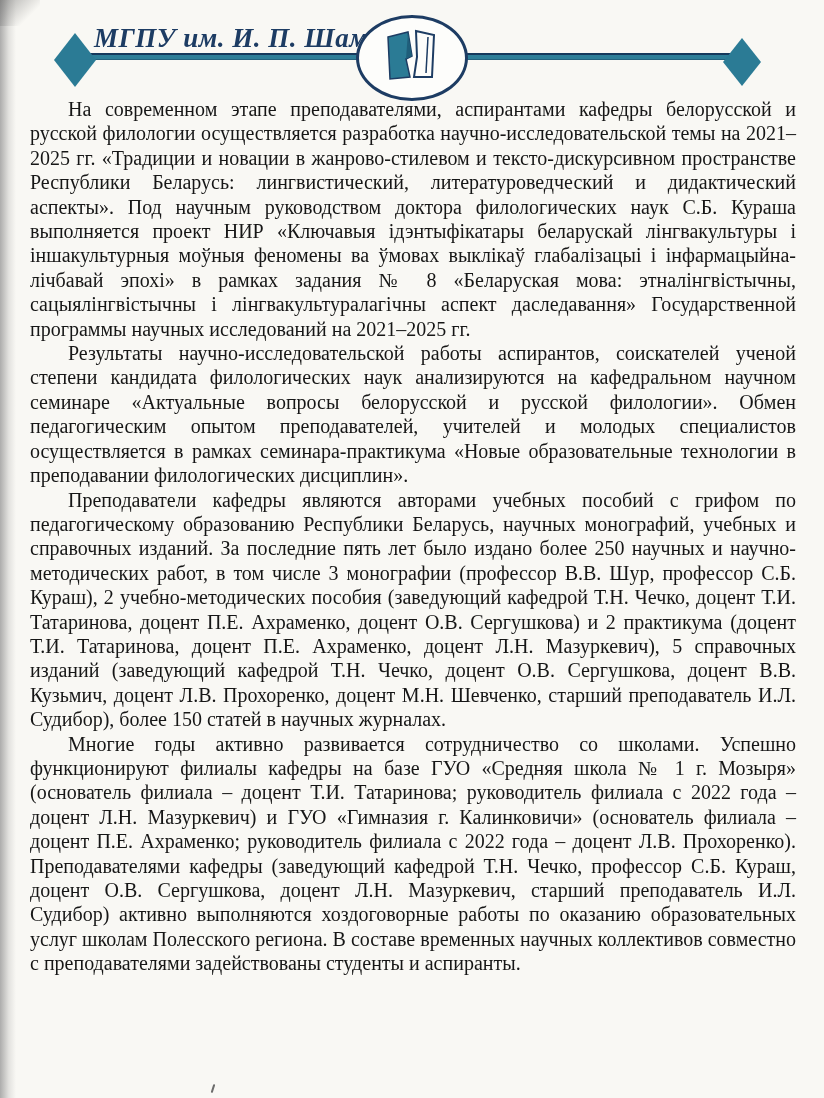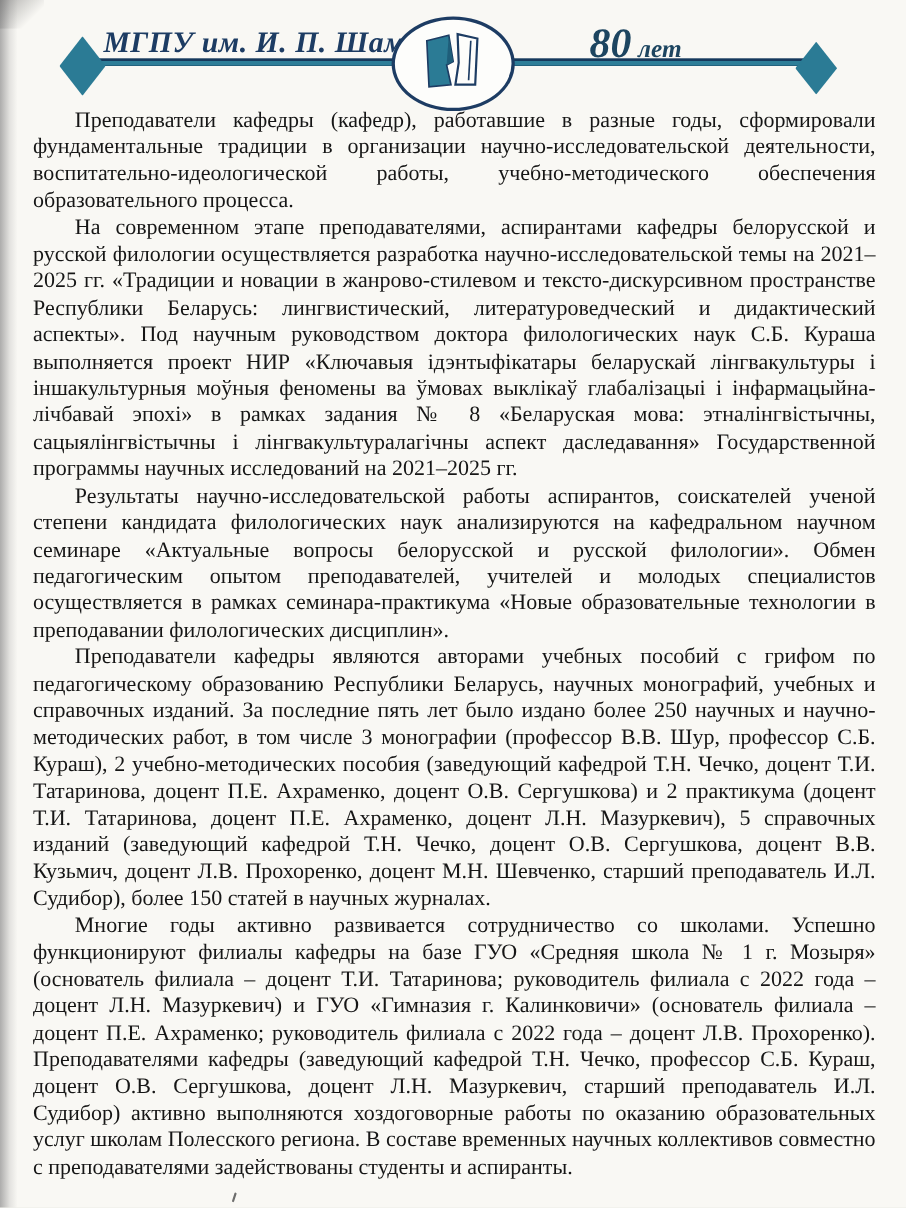--- a/index.html
+++ b/index.html
@@ -65,42 +65,38 @@
   <div class="scan-edge"></div>
   <div class="scan-edge-top"></div>
 
   <div class="banner">
     <div class="banner-rule"></div>
     <div class="diamond diamond-left"></div>
     <div class="diamond diamond-right"></div>
 
     <div class="univ-label">МГПУ им. И. П. Шамякина</div>
 
-    <div class="anniv">
-      <span class="num">80</span><span class="unit">лет</span>
-    </div>
 
     <div class="logo">
       <span>
         <svg width="72" height="58" viewBox="0 0 72 58" aria-hidden="true">
 
           <path d="M12,10 L32,5 L36,29 L30,32 L34,50 L14,52 Z" fill="#2b7b95" stroke="#1d3c63" stroke-width="1.5"></path>
 
           <path d="M32,5 L36,29 L30,32 Z" fill="#1f5e7a"></path>
 
           <path d="M40,4 L58,8 L56,50 L38,50 L41,30 Z" fill="#fdfdfb" stroke="#1d3c63" stroke-width="2"></path>
 
           <path d="M52,10 L50,46" fill="none" stroke="#1d3c63" stroke-width="1.5"></path>
         </svg>
       </span>
     </div>
   </div>
 
   <div class="content">
-    <p>Преподаватели кафедры (кафедр), работавшие в разные годы, сформировали фундаментальные традиции в организации научно-исследовательской деятельности, воспитательно-идеологической работы, учебно-методического обеспечения образовательного процесса.</p>
     <p>На современном этапе преподавателями, аспирантами кафедры белорусской и русской филологии осуществляется разработка научно-исследовательской темы на 2021–2025 гг. «Традиции и новации в жанрово-стилевом и тексто-дискурсивном пространстве Республики Беларусь: лингвистический, литературоведческий и дидактический аспекты». Под научным руководством доктора филологических наук С.Б. Кураша выполняется проект НИР «Ключавыя ідэнтыфікатары беларускай лінгвакультуры і іншакультурныя моўныя феномены ва ўмовах выклікаў глабалізацыі і інфармацыйна-лічбавай эпохі» в рамках задания № 8 «Беларуская мова: этналінгвістычны, сацыялінгвістычны і лінгвакультуралагічны аспект даследавання» Государственной программы научных исследований на 2021–2025 гг.</p>
     <p>Результаты научно-исследовательской работы аспирантов, соискателей ученой степени кандидата филологических наук анализируются на кафедральном научном семинаре «Актуальные вопросы белорусской и русской филологии». Обмен педагогическим опытом преподавателей, учителей и молодых специалистов осуществляется в рамках семинара-практикума «Новые образовательные технологии в преподавании филологических дисциплин».</p>
     <p>Преподаватели кафедры являются авторами учебных пособий с грифом по педагогическому образованию Республики Беларусь, научных монографий, учебных и справочных изданий. За последние пять лет было издано более 250 научных и научно-методических работ, в том числе 3 монографии (профессор В.В. Шур, профессор С.Б. Кураш), 2 учебно-методических пособия (заведующий кафедрой Т.Н. Чечко, доцент Т.И. Татаринова, доцент П.Е. Ахраменко, доцент О.В. Сергушкова) и 2 практикума (доцент Т.И. Татаринова, доцент П.Е. Ахраменко, доцент Л.Н. Мазуркевич), 5 справочных изданий (заведующий кафедрой Т.Н. Чечко, доцент О.В. Сергушкова, доцент В.В. Кузьмич, доцент Л.В. Прохоренко, доцент М.Н. Шевченко, старший преподаватель И.Л. Судибор), более 150 статей в научных журналах.</p>
     <p>Многие годы активно развивается сотрудничество со школами. Успешно функционируют филиалы кафедры на базе ГУО «Средняя школа № 1 г. Мозыря» (основатель филиала – доцент Т.И. Татаринова; руководитель филиала с 2022 года – доцент Л.Н. Мазуркевич) и ГУО «Гимназия г. Калинковичи» (основатель филиала – доцент П.Е. Ахраменко; руководитель филиала с 2022 года – доцент Л.В. Прохоренко). Преподавателями кафедры (заведующий кафедрой Т.Н. Чечко, профессор С.Б. Кураш, доцент О.В. Сергушкова, доцент Л.Н. Мазуркевич, старший преподаватель И.Л. Судибор) активно выполняются хоздоговорные работы по оказанию образовательных услуг школам Полесского региона. В составе временных научных коллективов совместно с преподавателями задействованы студенты и аспиранты.</p>
   </div>
 
   <div class="scan-mark"></div>
 
 </div>
 

